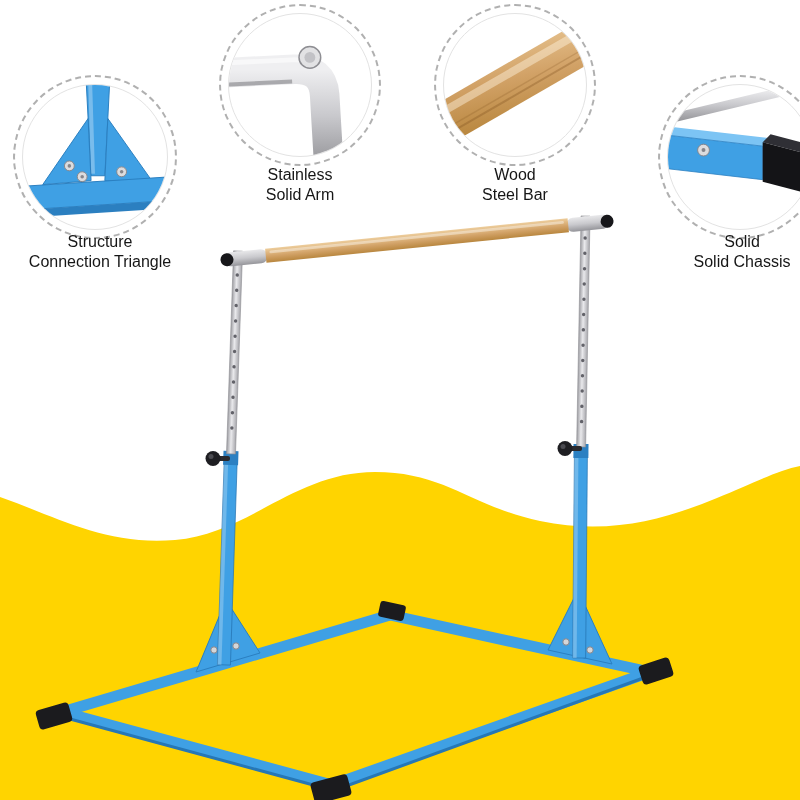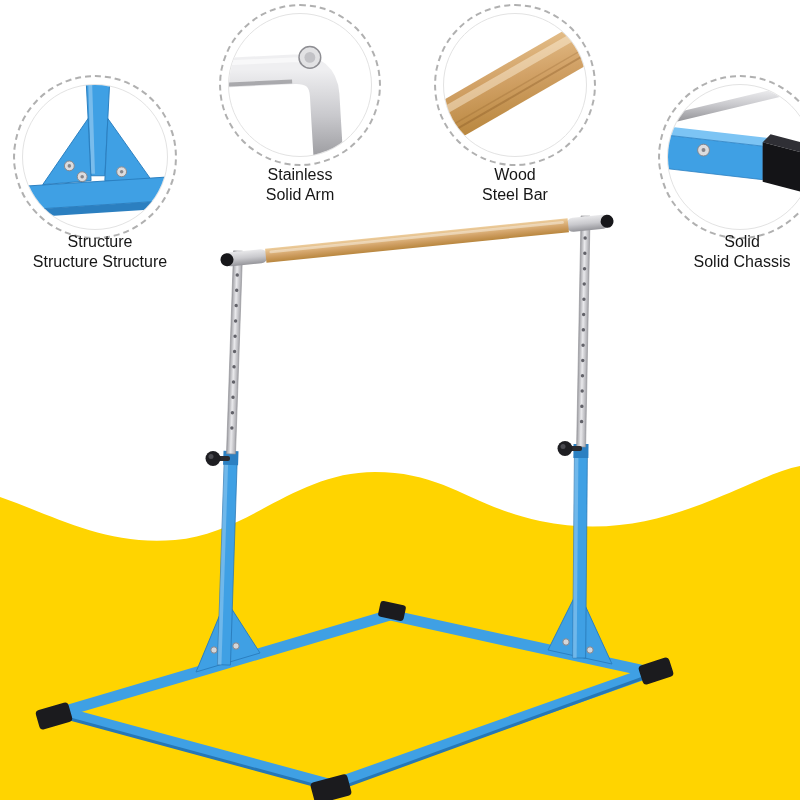--- a/index.html
+++ b/index.html
@@ -142,21 +142,21 @@
         <g fill="#86868B">
           <circle cx="47" cy="82" r="1.8"></circle>
             <circle cx="60" cy="93" r="1.8"></circle>
             <circle cx="100" cy="88" r="1.8"></circle>
         </g>
       </svg>
     </div>
   </div>
   <div class="label" style="left:5px;top:232px;width:190px">
     <span>Structure</span><br>
-    <span>Structure Structure</span>
+    <span>Connection Triangle</span>
   </div>
 
   <div class="callout" style="left:228px;top:13px;width:144px;height:144px">
     <div class="ring"></div>
     <div class="photo">
       <svg viewBox="0 0 144 144">
         <defs>
           <linearGradient id="c2silv" x1="0" y1="0" x2="0" y2="1">
             <stop offset="0" stop-color="#EFEFF1"></stop>
               <stop offset="0.5" stop-color="#C9C9CD"></stop>

